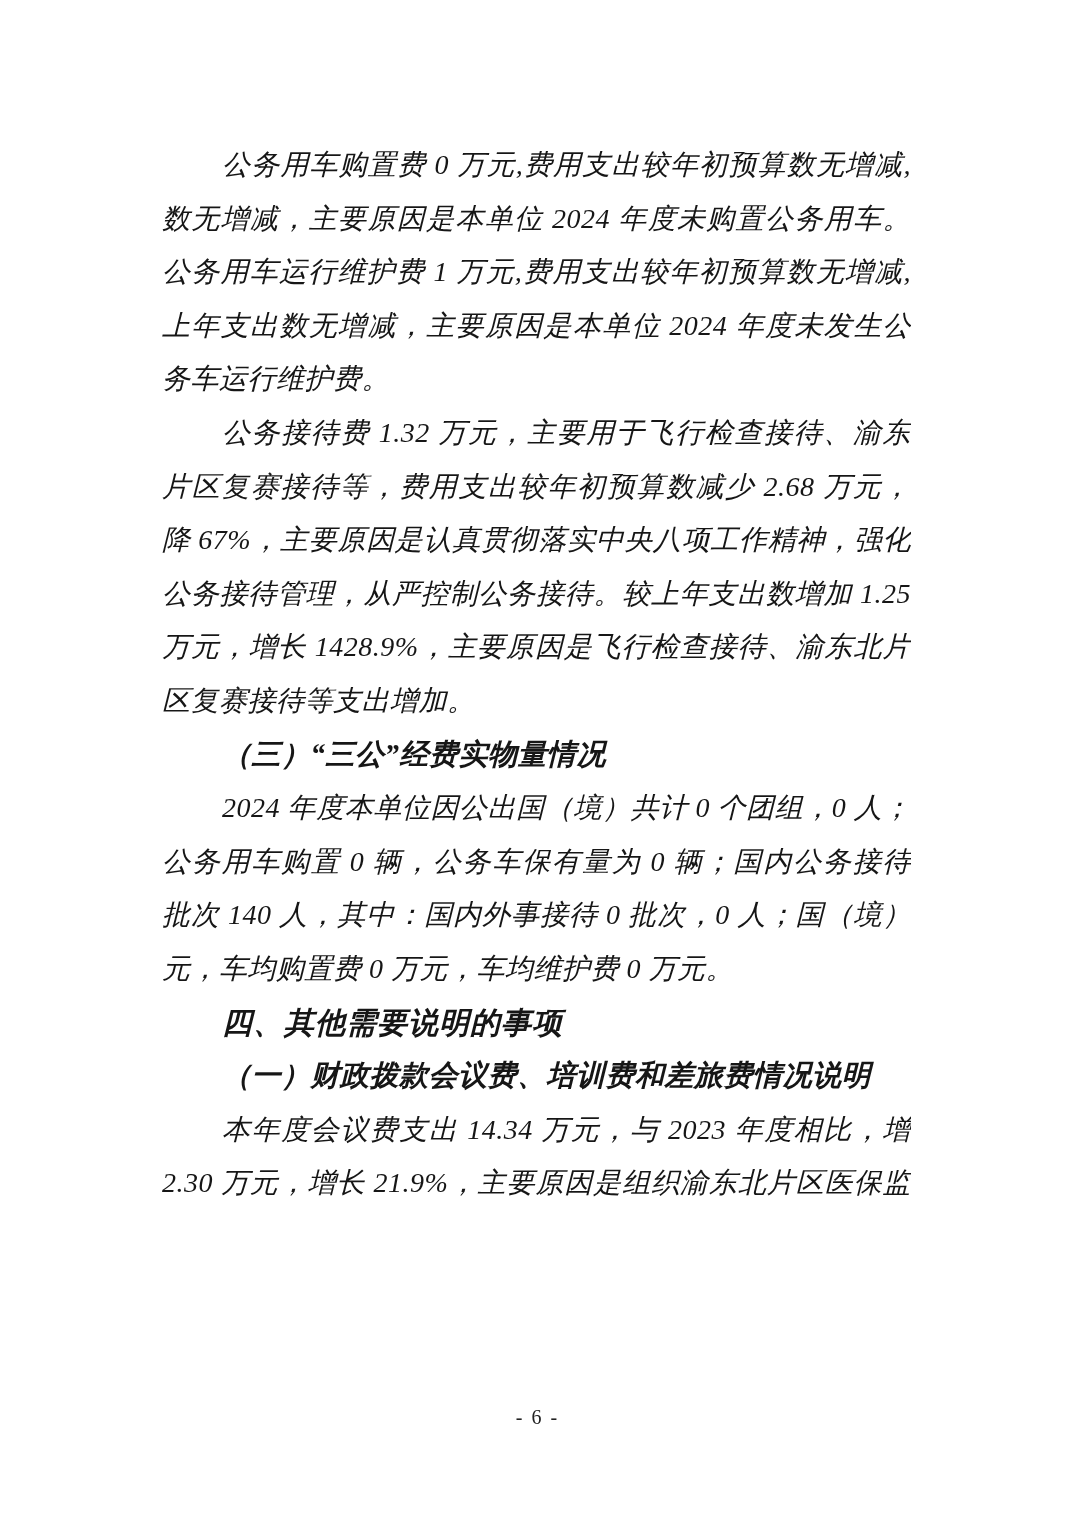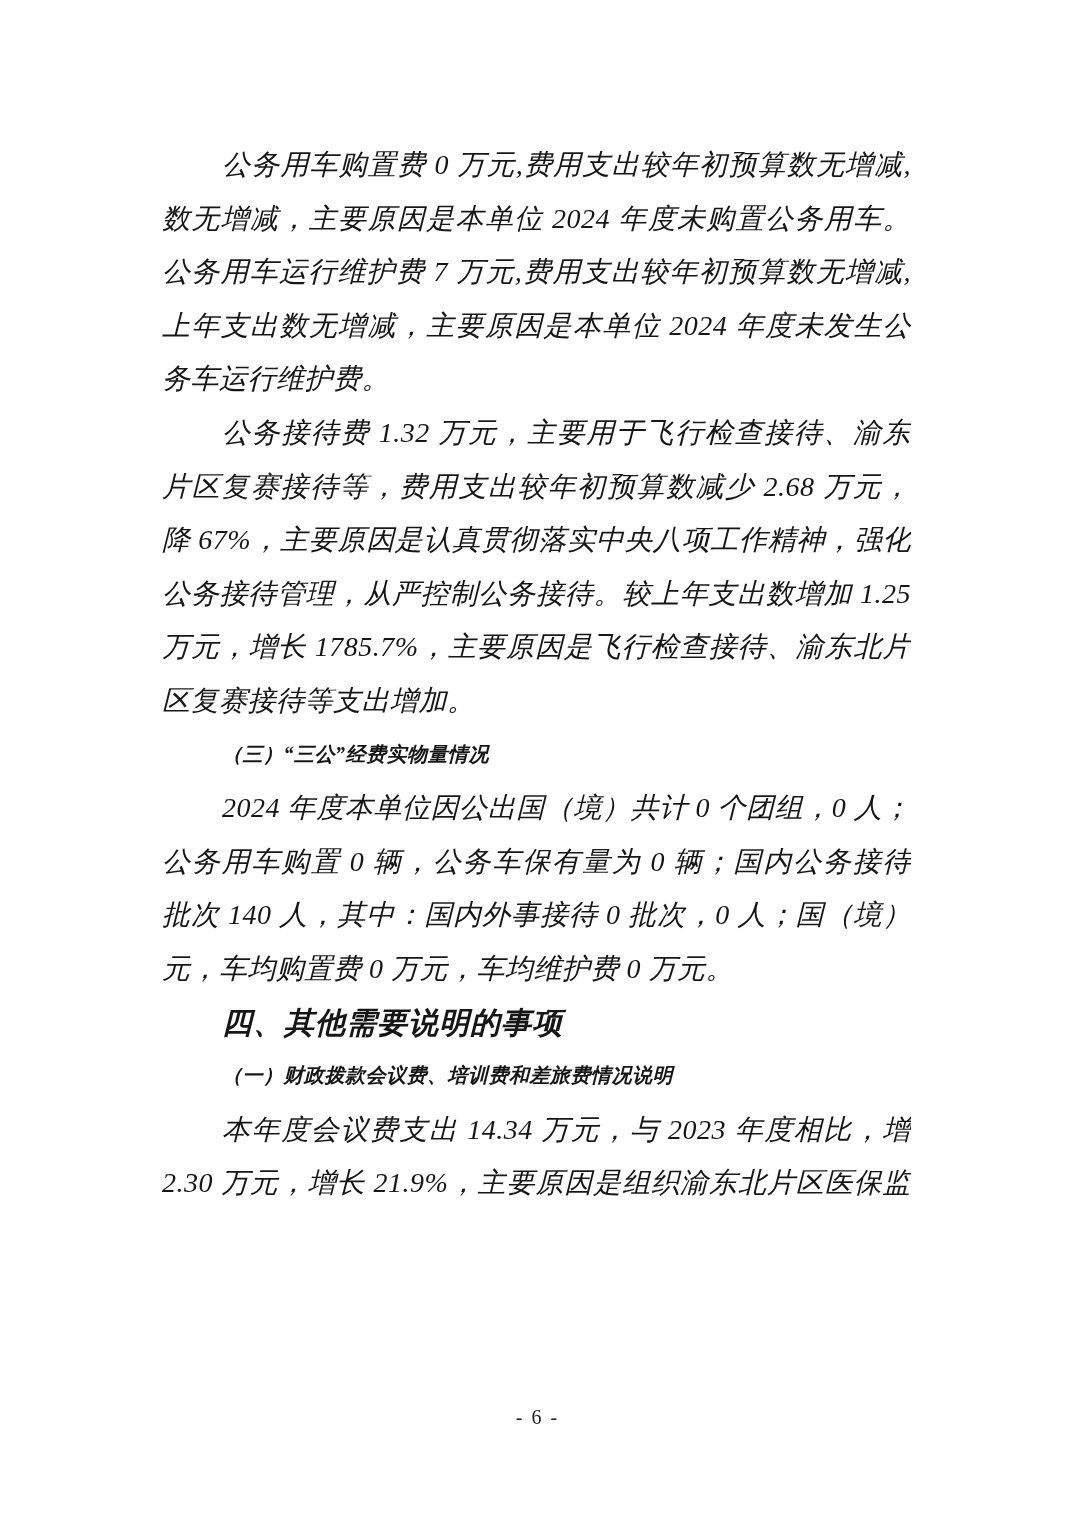--- a/index.html
+++ b/index.html
@@ -43,21 +43,21 @@
   
   .role-heading-1 .line {
     font-family: "Liberation Sans", "DejaVu Sans", sans-serif;
     font-weight: 700;
     font-size: 30px;
     letter-spacing: 1px;
   }
   
   .role-heading-2 .line {
     font-weight: 700;
-    font-size: 20px;
+    font-size: 29px;
   }
   .footer {
     position: absolute;
     left: 0;
     top: 1404px;
     width: 100%;
     text-align: center;
     font-size: 20px;
     line-height: 26px;
     color: #222222;
@@ -65,30 +65,30 @@
   }
 </style>
 </head>
 <body>
 
 <div class="page">
   <div class="content" id="content">
       <div class="para role-body">
         <div class="line ind jfull">公务用车购置费 0 万元,费用支出较年初预算数无增减,</div>
         <div class="line jfull">数无增减，主要原因是本单位 2024 年度未购置公务用车。</div>
-        <div class="line jfull">公务用车运行维护费 7 万元,费用支出较年初预算数无增减,</div>
+        <div class="line jfull">公务用车运行维护费 1 万元,费用支出较年初预算数无增减,</div>
         <div class="line jfull">上年支出数无增减，主要原因是本单位 2024 年度未发生公</div>
         <div class="line jleft">务车运行维护费。</div>
       </div>
       <div class="para role-body">
         <div class="line ind jfull">公务接待费 1.32 万元，主要用于飞行检查接待、渝东北</div>
         <div class="line jfull">片区复赛接待等，费用支出较年初预算数减少 2.68 万元，下</div>
         <div class="line jfull">降 67%，主要原因是认真贯彻落实中央八项工作精神，强化</div>
         <div class="line jfull">公务接待管理，从严控制公务接待。较上年支出数增加 1.25</div>
-        <div class="line jfull">万元，增长 1785.7%，主要原因是飞行检查接待、渝东北片</div>
+        <div class="line jfull">万元，增长 1428.9%，主要原因是飞行检查接待、渝东北片</div>
         <div class="line jleft">区复赛接待等支出增加。</div>
       </div>
       <div class="para role-heading-2">
         <div class="line ind jleft">（三）“三公”经费实物量情况</div>
       </div>
       <div class="para role-body">
         <div class="line ind jfull">2024 年度本单位因公出国（境）共计 0 个团组，0 人；</div>
         <div class="line jfull">公务用车购置 0 辆，公务车保有量为 0 辆；国内公务接待 10</div>
         <div class="line jfull">批次 140 人，其中：国内外事接待 0 批次，0 人；国（境）</div>
         <div class="line jleft">元，车均购置费 0 万元，车均维护费 0 万元。</div>

